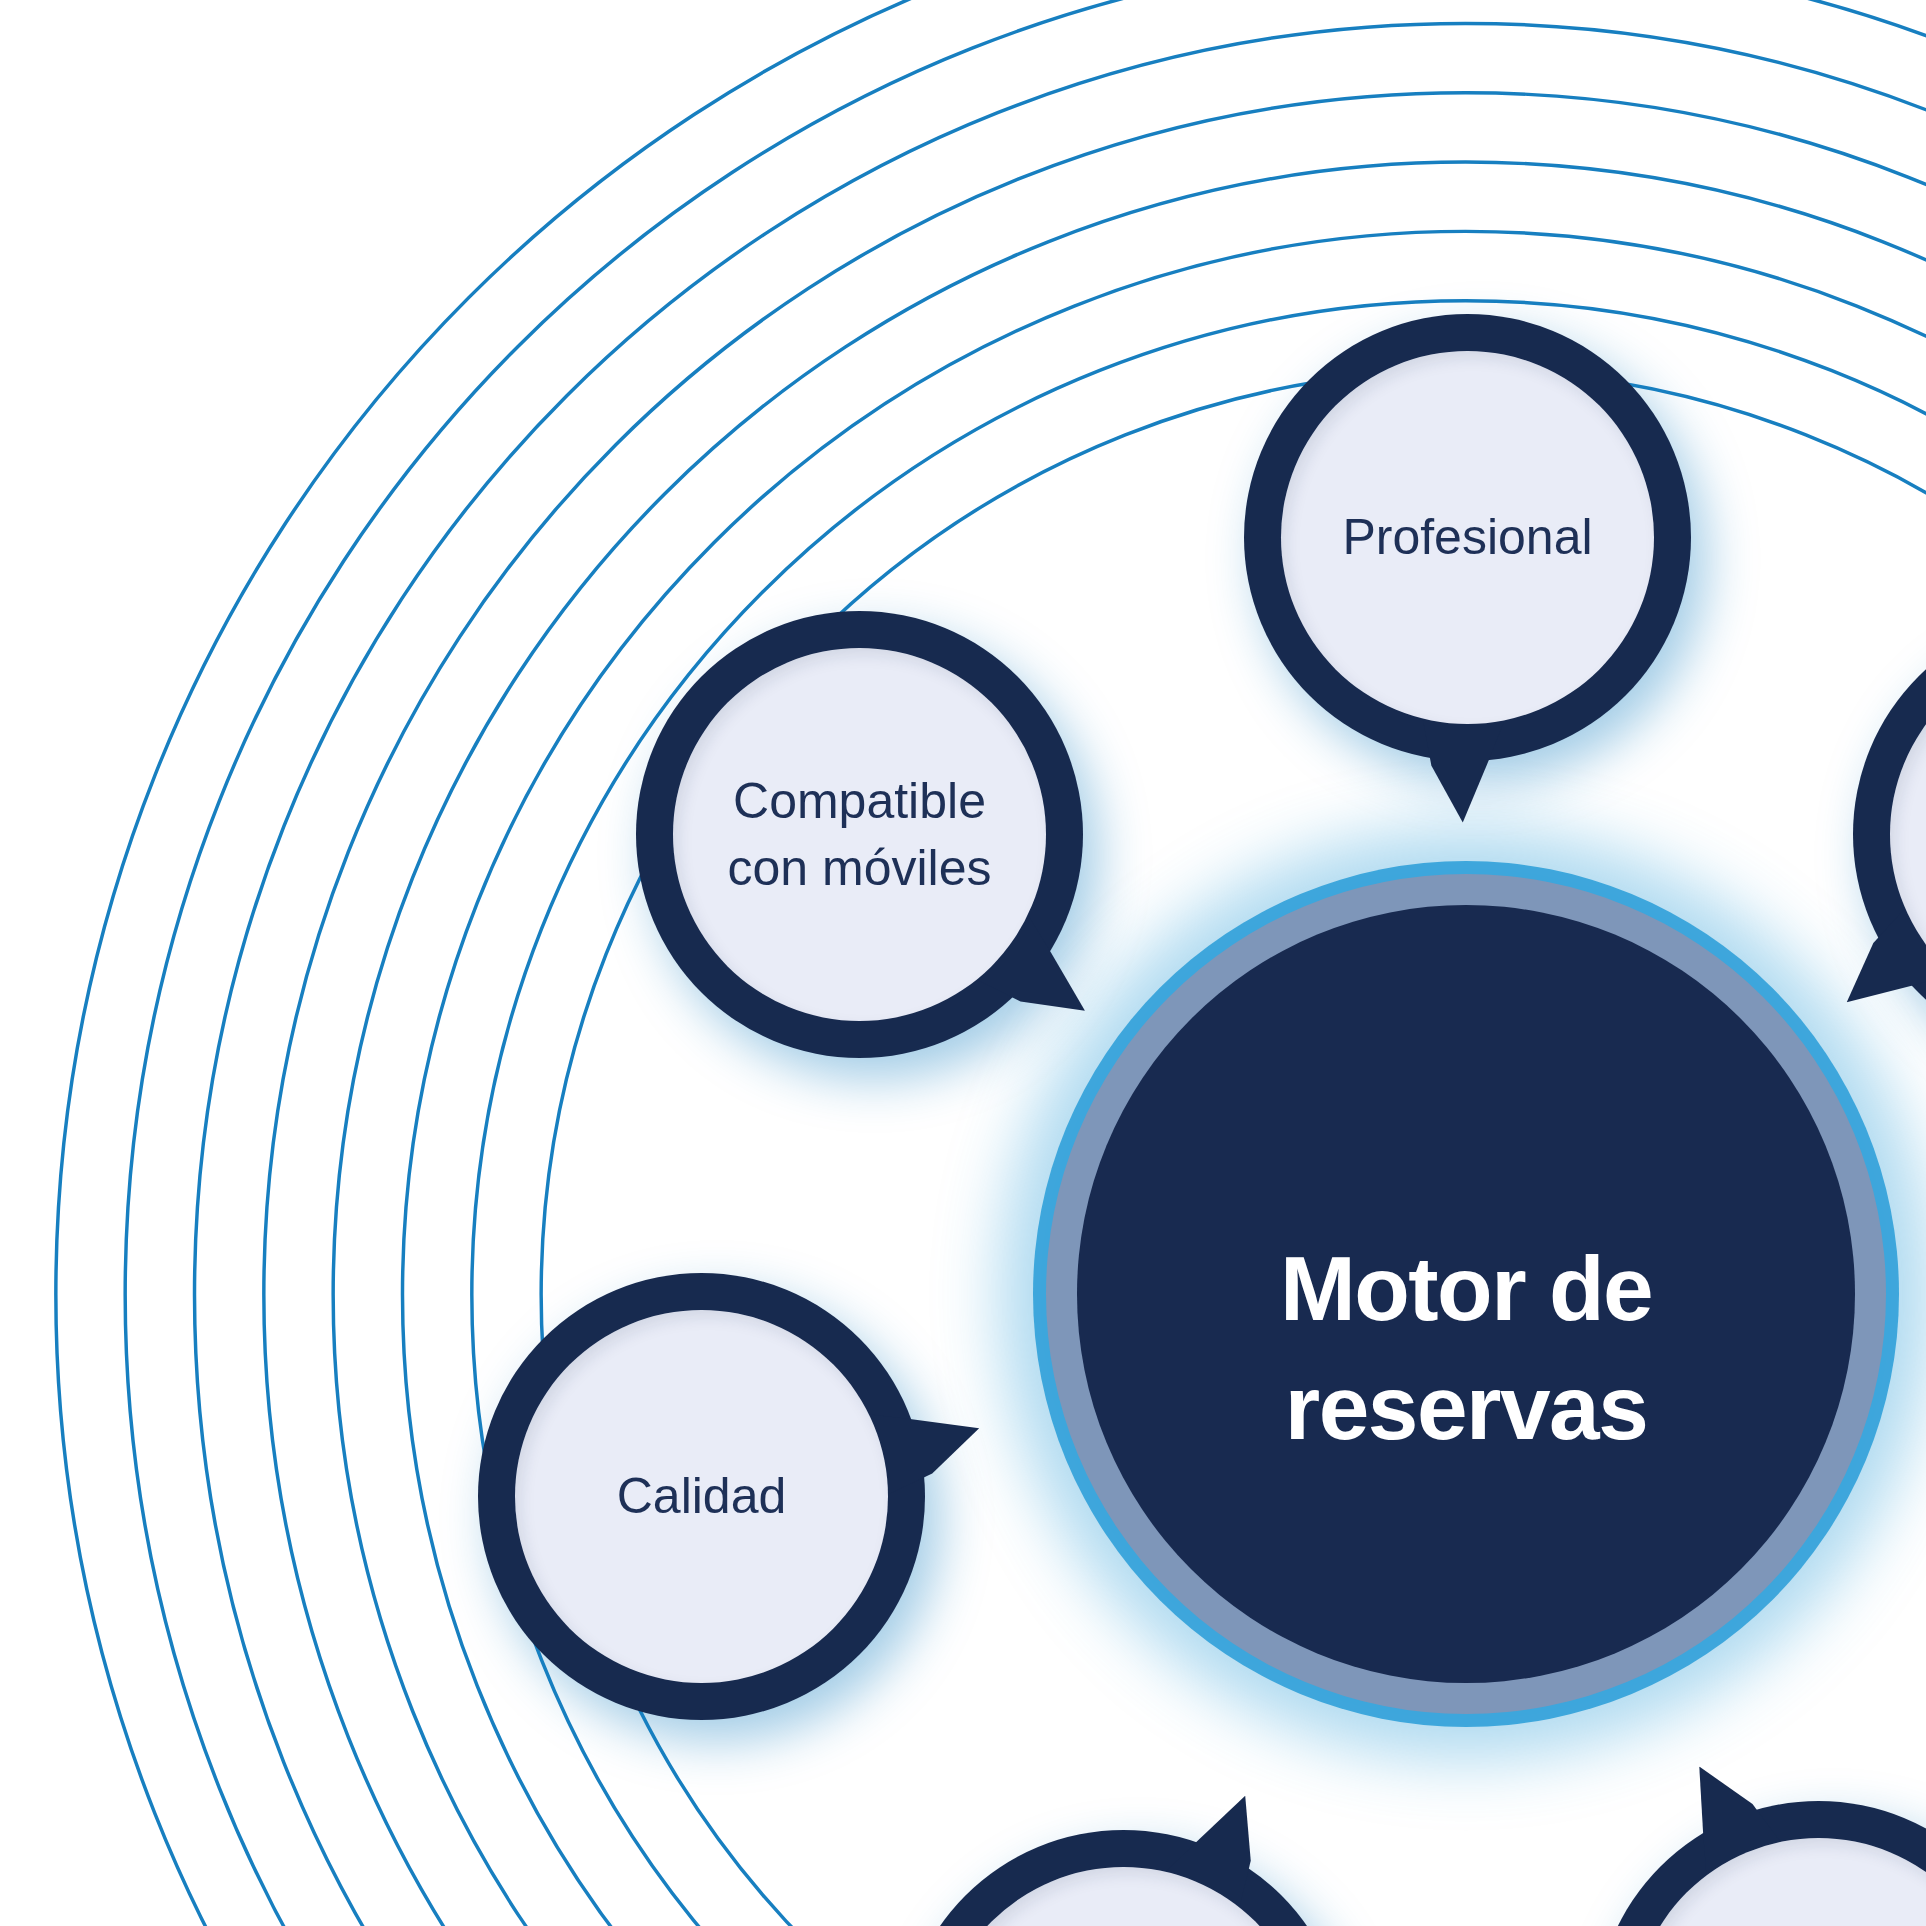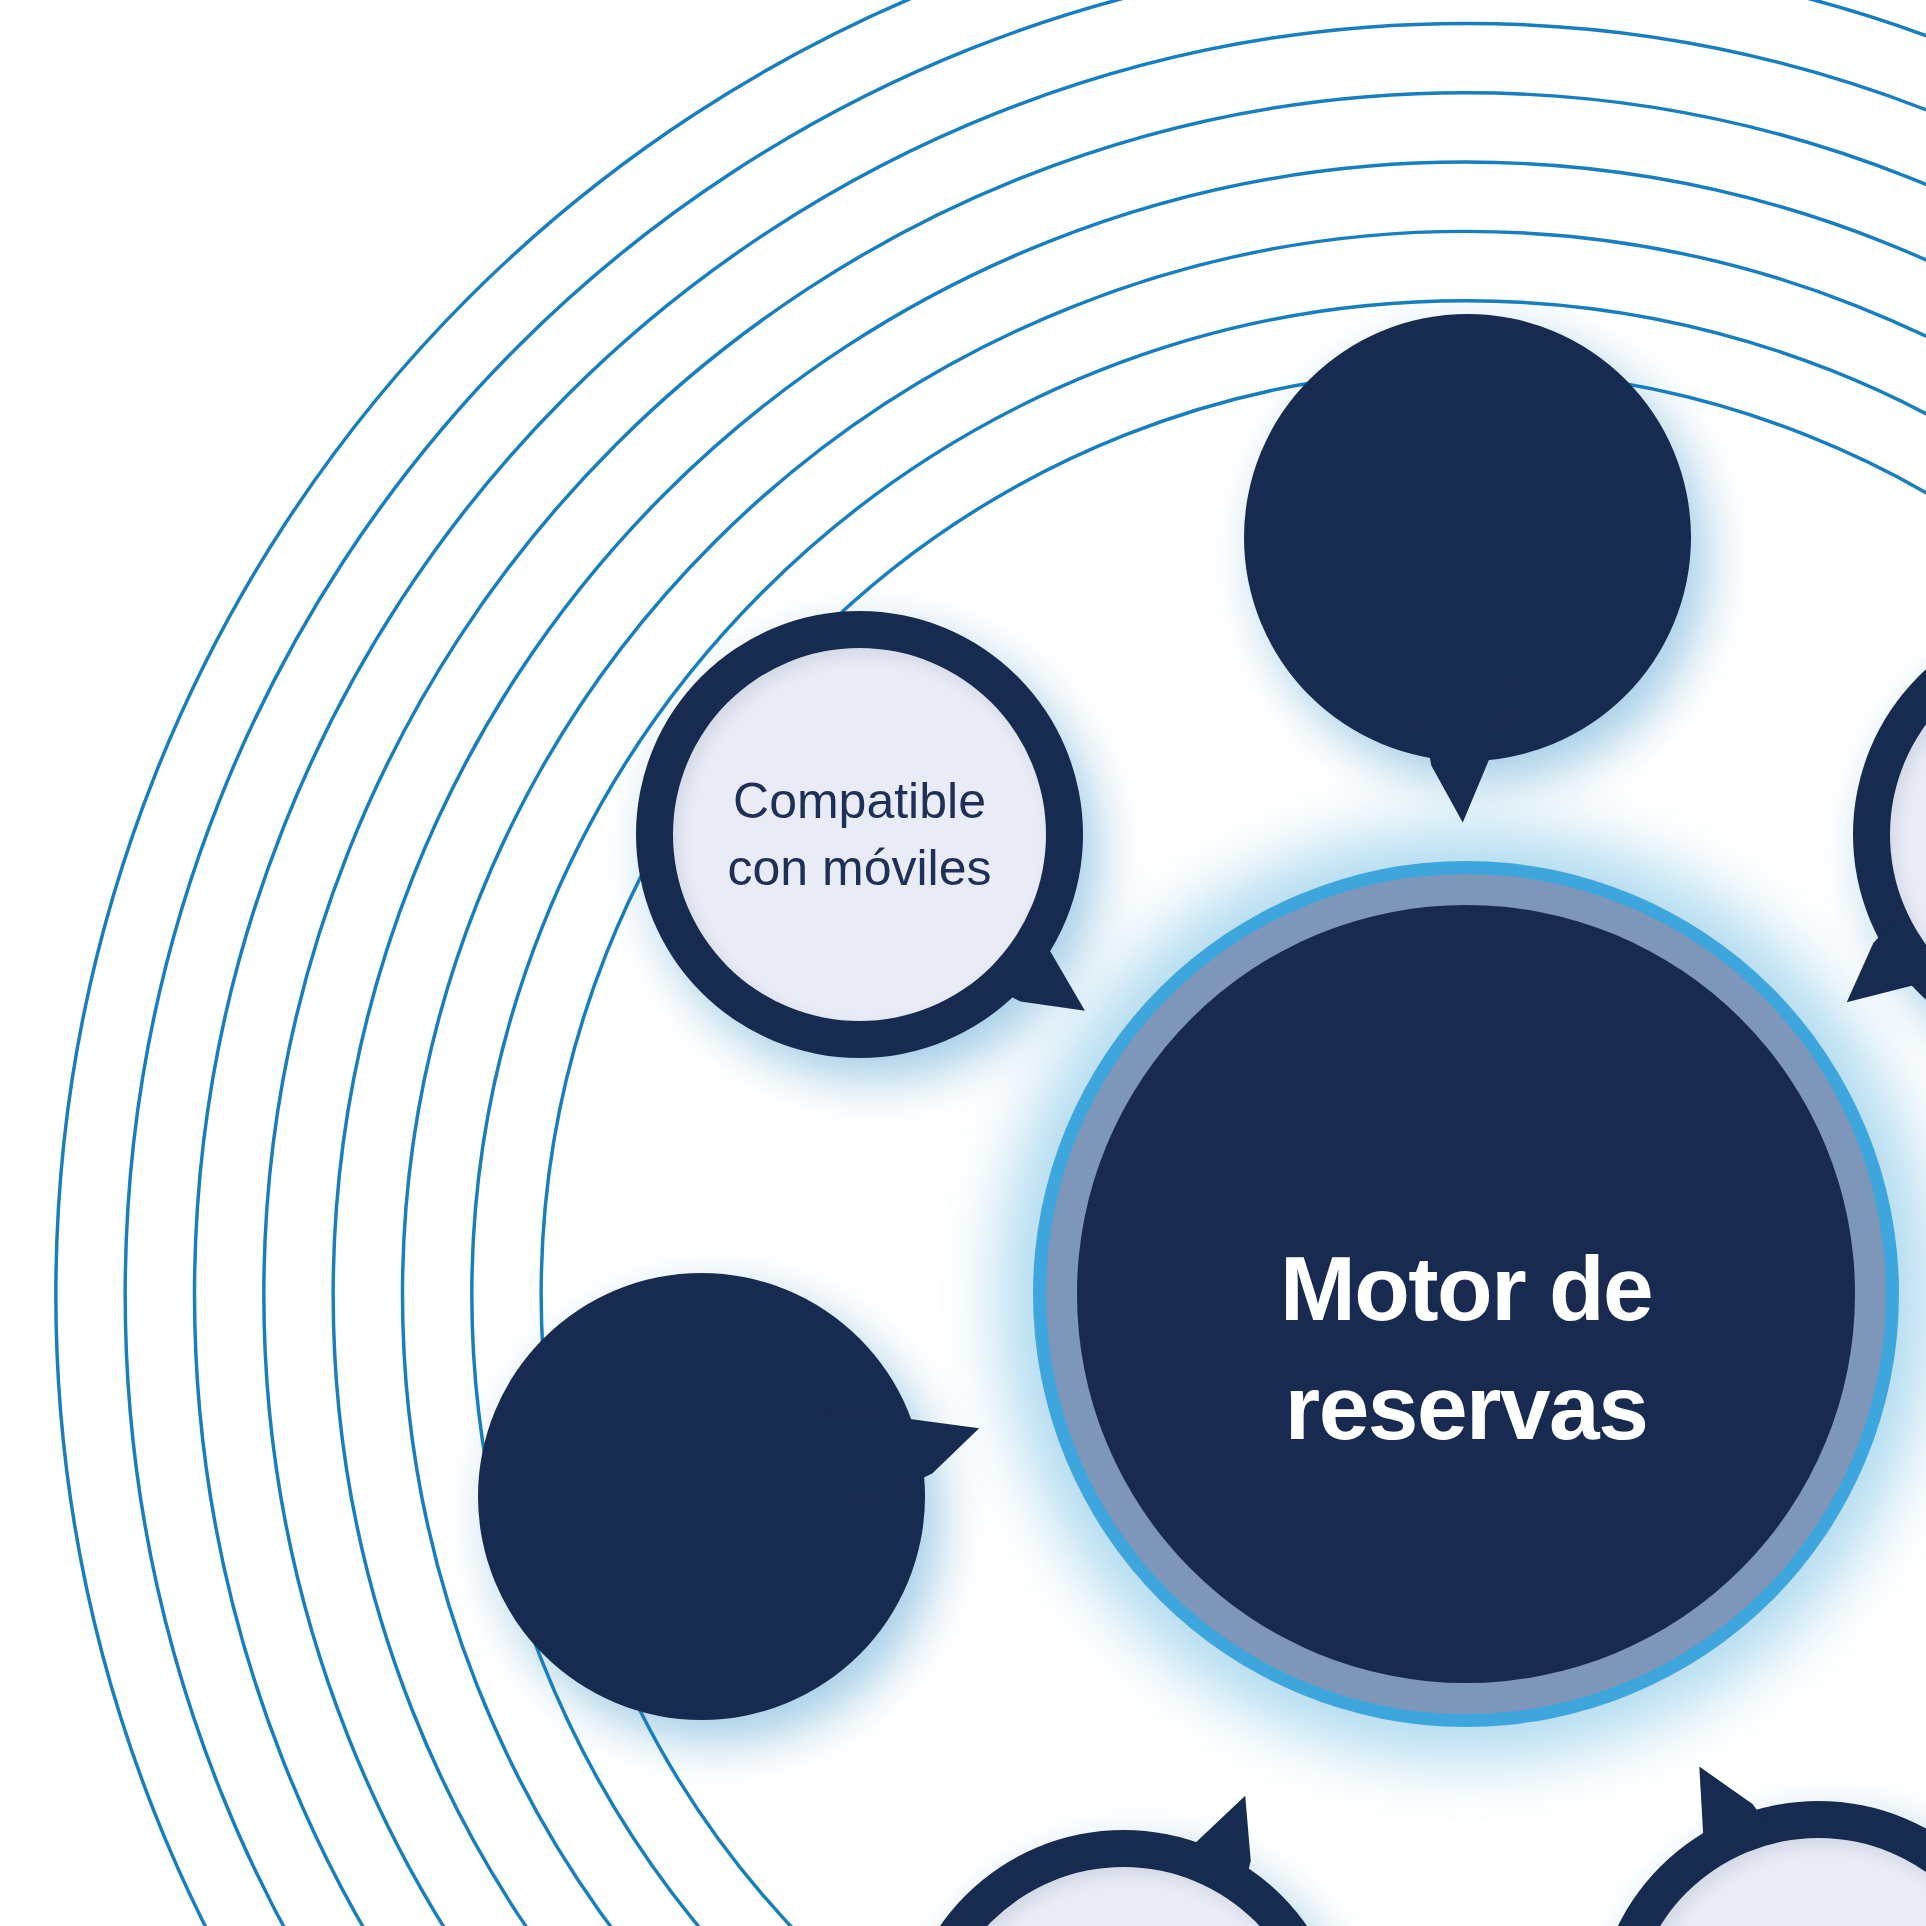--- a/index.html
+++ b/index.html
@@ -136,20 +136,23 @@
     <circle cx="3805" cy="3360" r="3480"></circle>
     <circle cx="3805" cy="3360" r="3660"></circle>
   </svg>
 
   <div class="hub">
     <div class="hub-label">Motor de reservas</div>
   </div>
 
   <div class="satellite sat-profesional">
     <div class="tail"></div>
+    <div class="inner">
+      <div class="node-label">Profesional</div>
+    </div>
   </div>
 
   <div class="satellite sat-reserva-directa">
     <div class="tail"></div>
     <div class="inner">
       
     </div>
   </div>
 
   <div class="satellite sat-autoservicio">
@@ -161,20 +164,23 @@
 
   <div class="satellite sat-certificado-ssl">
     <div class="tail"></div>
     <div class="inner">
       
     </div>
   </div>
 
   <div class="satellite sat-calidad">
     <div class="tail"></div>
+    <div class="inner">
+      <div class="node-label">Calidad</div>
+    </div>
   </div>
 
   <div class="satellite sat-compatible">
     <div class="tail"></div>
     <div class="inner">
       <div class="node-label">Compatible con móviles</div>
     </div>
   </div>
 
 </div>

